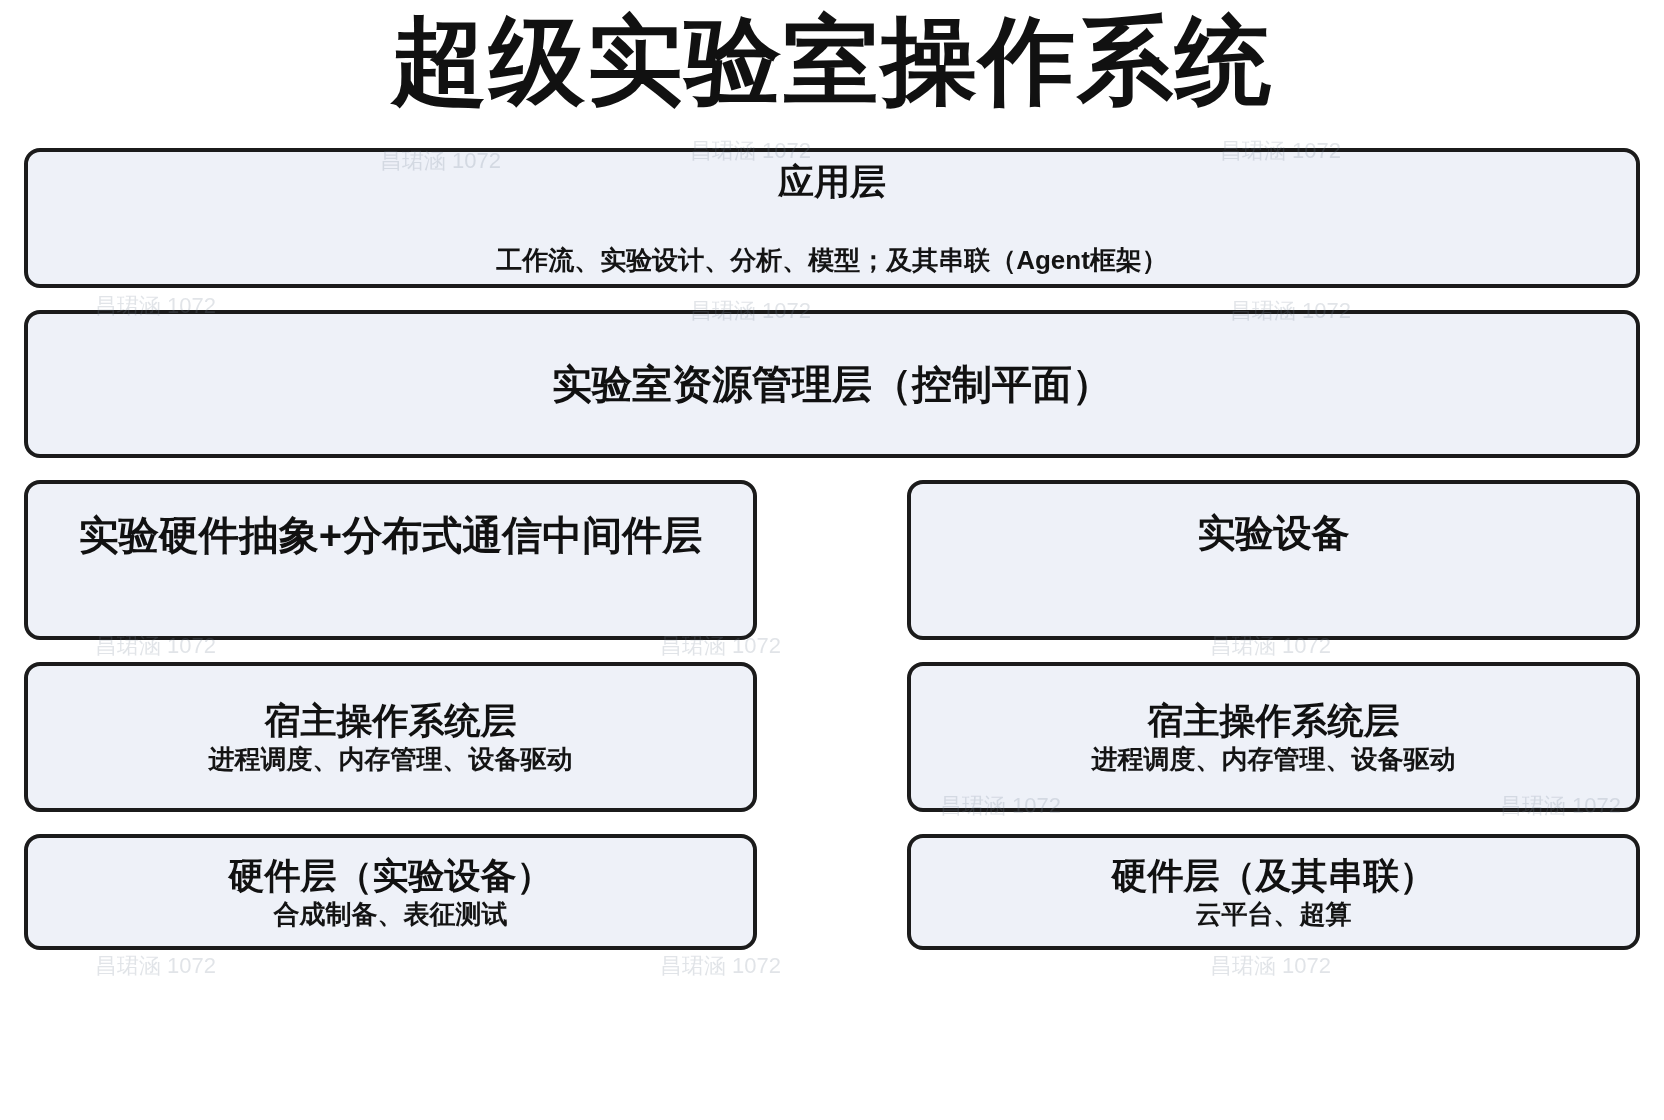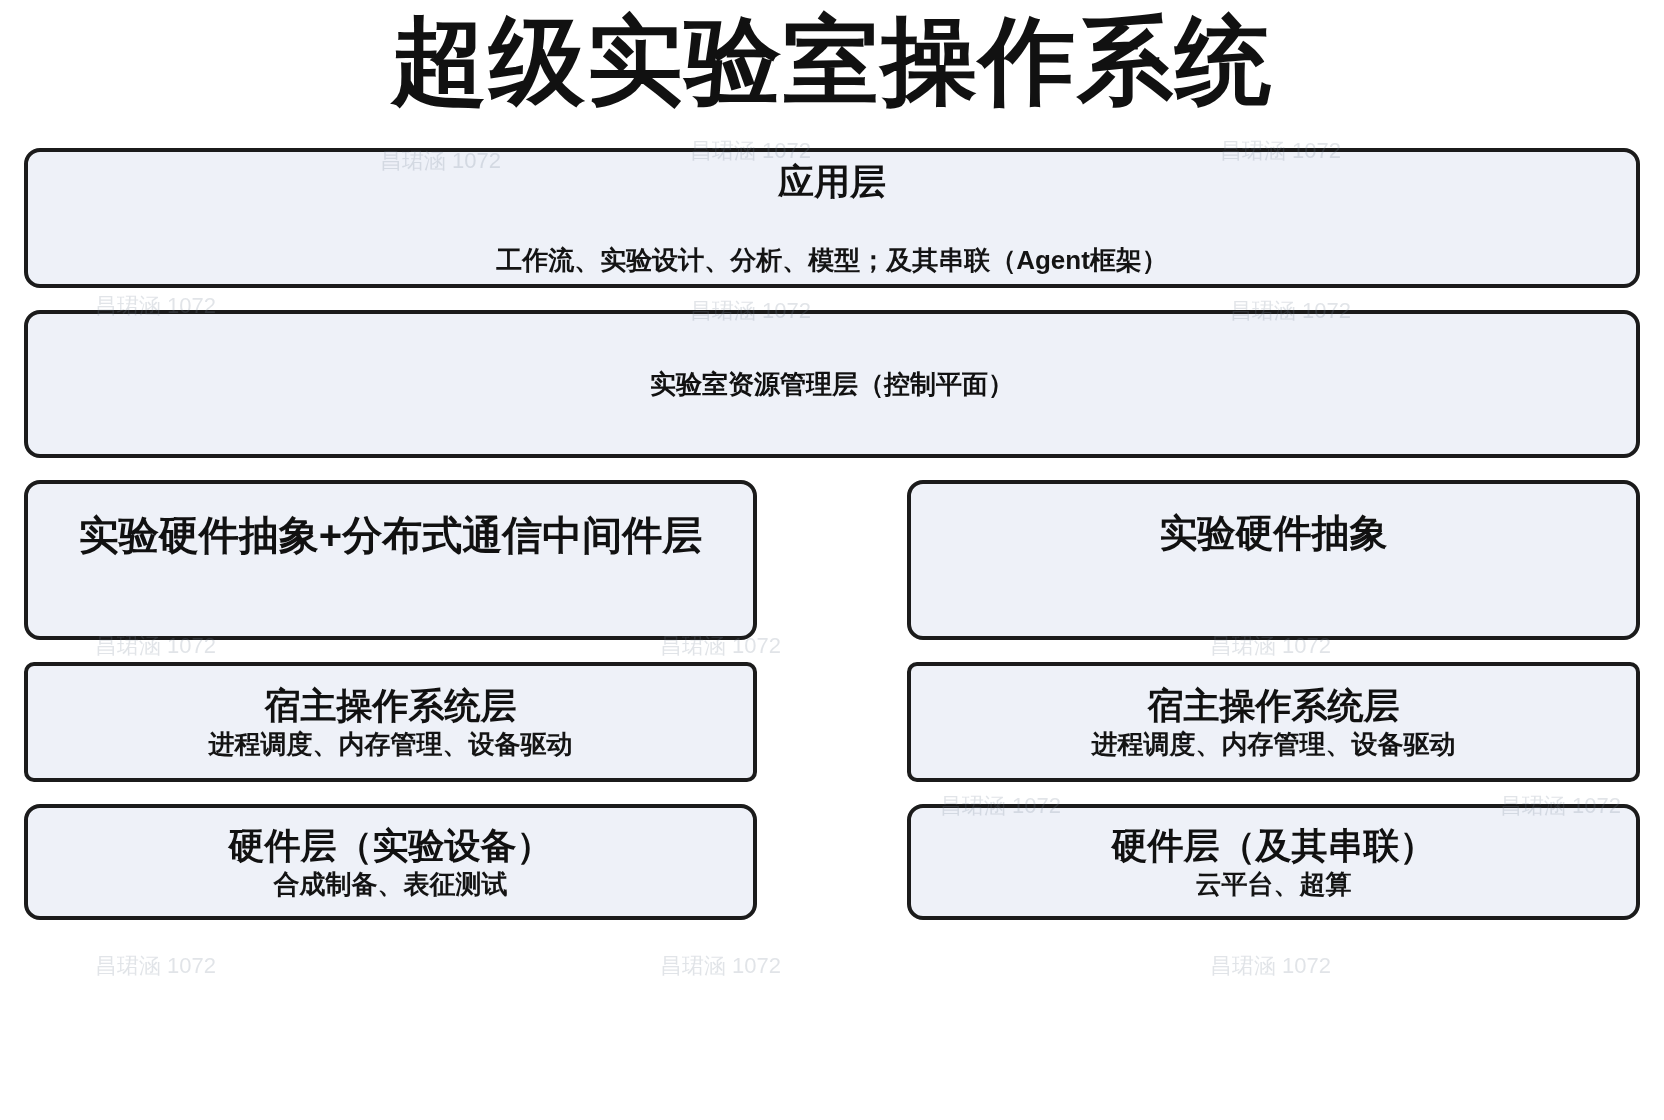--- a/index.html
+++ b/index.html
@@ -63,29 +63,29 @@
   }
   .box-sub {
     font-size: 26px;
     font-weight: 600;
     line-height: 1.3;
     color: #141414;
   }
   .h-app { height: 140px; gap: 40px; }
   .h-res { height: 148px; }
   .h-mid { height: 160px; justify-content: flex-start; padding-top: 26px; }
-  .h-host { height: 120px; border-radius: 10px; }
+  .h-host { height: 150px; }
   .h-hw { height: 116px; }
 
   .mid-left .box-title { font-size: 40px; }
   .mid-right .box-title { font-size: 38px; }
   .host .box-title { font-size: 36px; }
   .hw .box-title { font-size: 36px; }
   .app .box-title { font-size: 36px; }
-  .res .box-title { font-size: 26px; }
+  .res .box-title { font-size: 40px; }
 
   
   .wm {
     position: absolute;
     font-size: 22px;
     color: rgba(120, 130, 150, 0.22);
     font-weight: 400;
     pointer-events: none;
     white-space: nowrap;
     transform: rotate(0deg);
@@ -109,21 +109,21 @@
     <div class="box full res h-res">
       <div class="box-title">实验室资源管理层（控制平面）</div>
     </div>
   </div>
 
   <div class="row">
     <div class="box half mid-left h-mid">
       <div class="box-title">实验硬件抽象+分布式通信中间件层</div>
     </div>
     <div class="box half mid-right h-mid">
-      <div class="box-title">实验硬件抽象</div>
+      <div class="box-title">实验设备</div>
     </div>
   </div>
 
   <div class="row">
     <div class="box half host h-host">
       <div class="box-title">宿主操作系统层</div>
       <div class="box-sub">进程调度、内存管理、设备驱动</div>
     </div>
     <div class="box half host h-host">
       <div class="box-title">宿主操作系统层</div>

